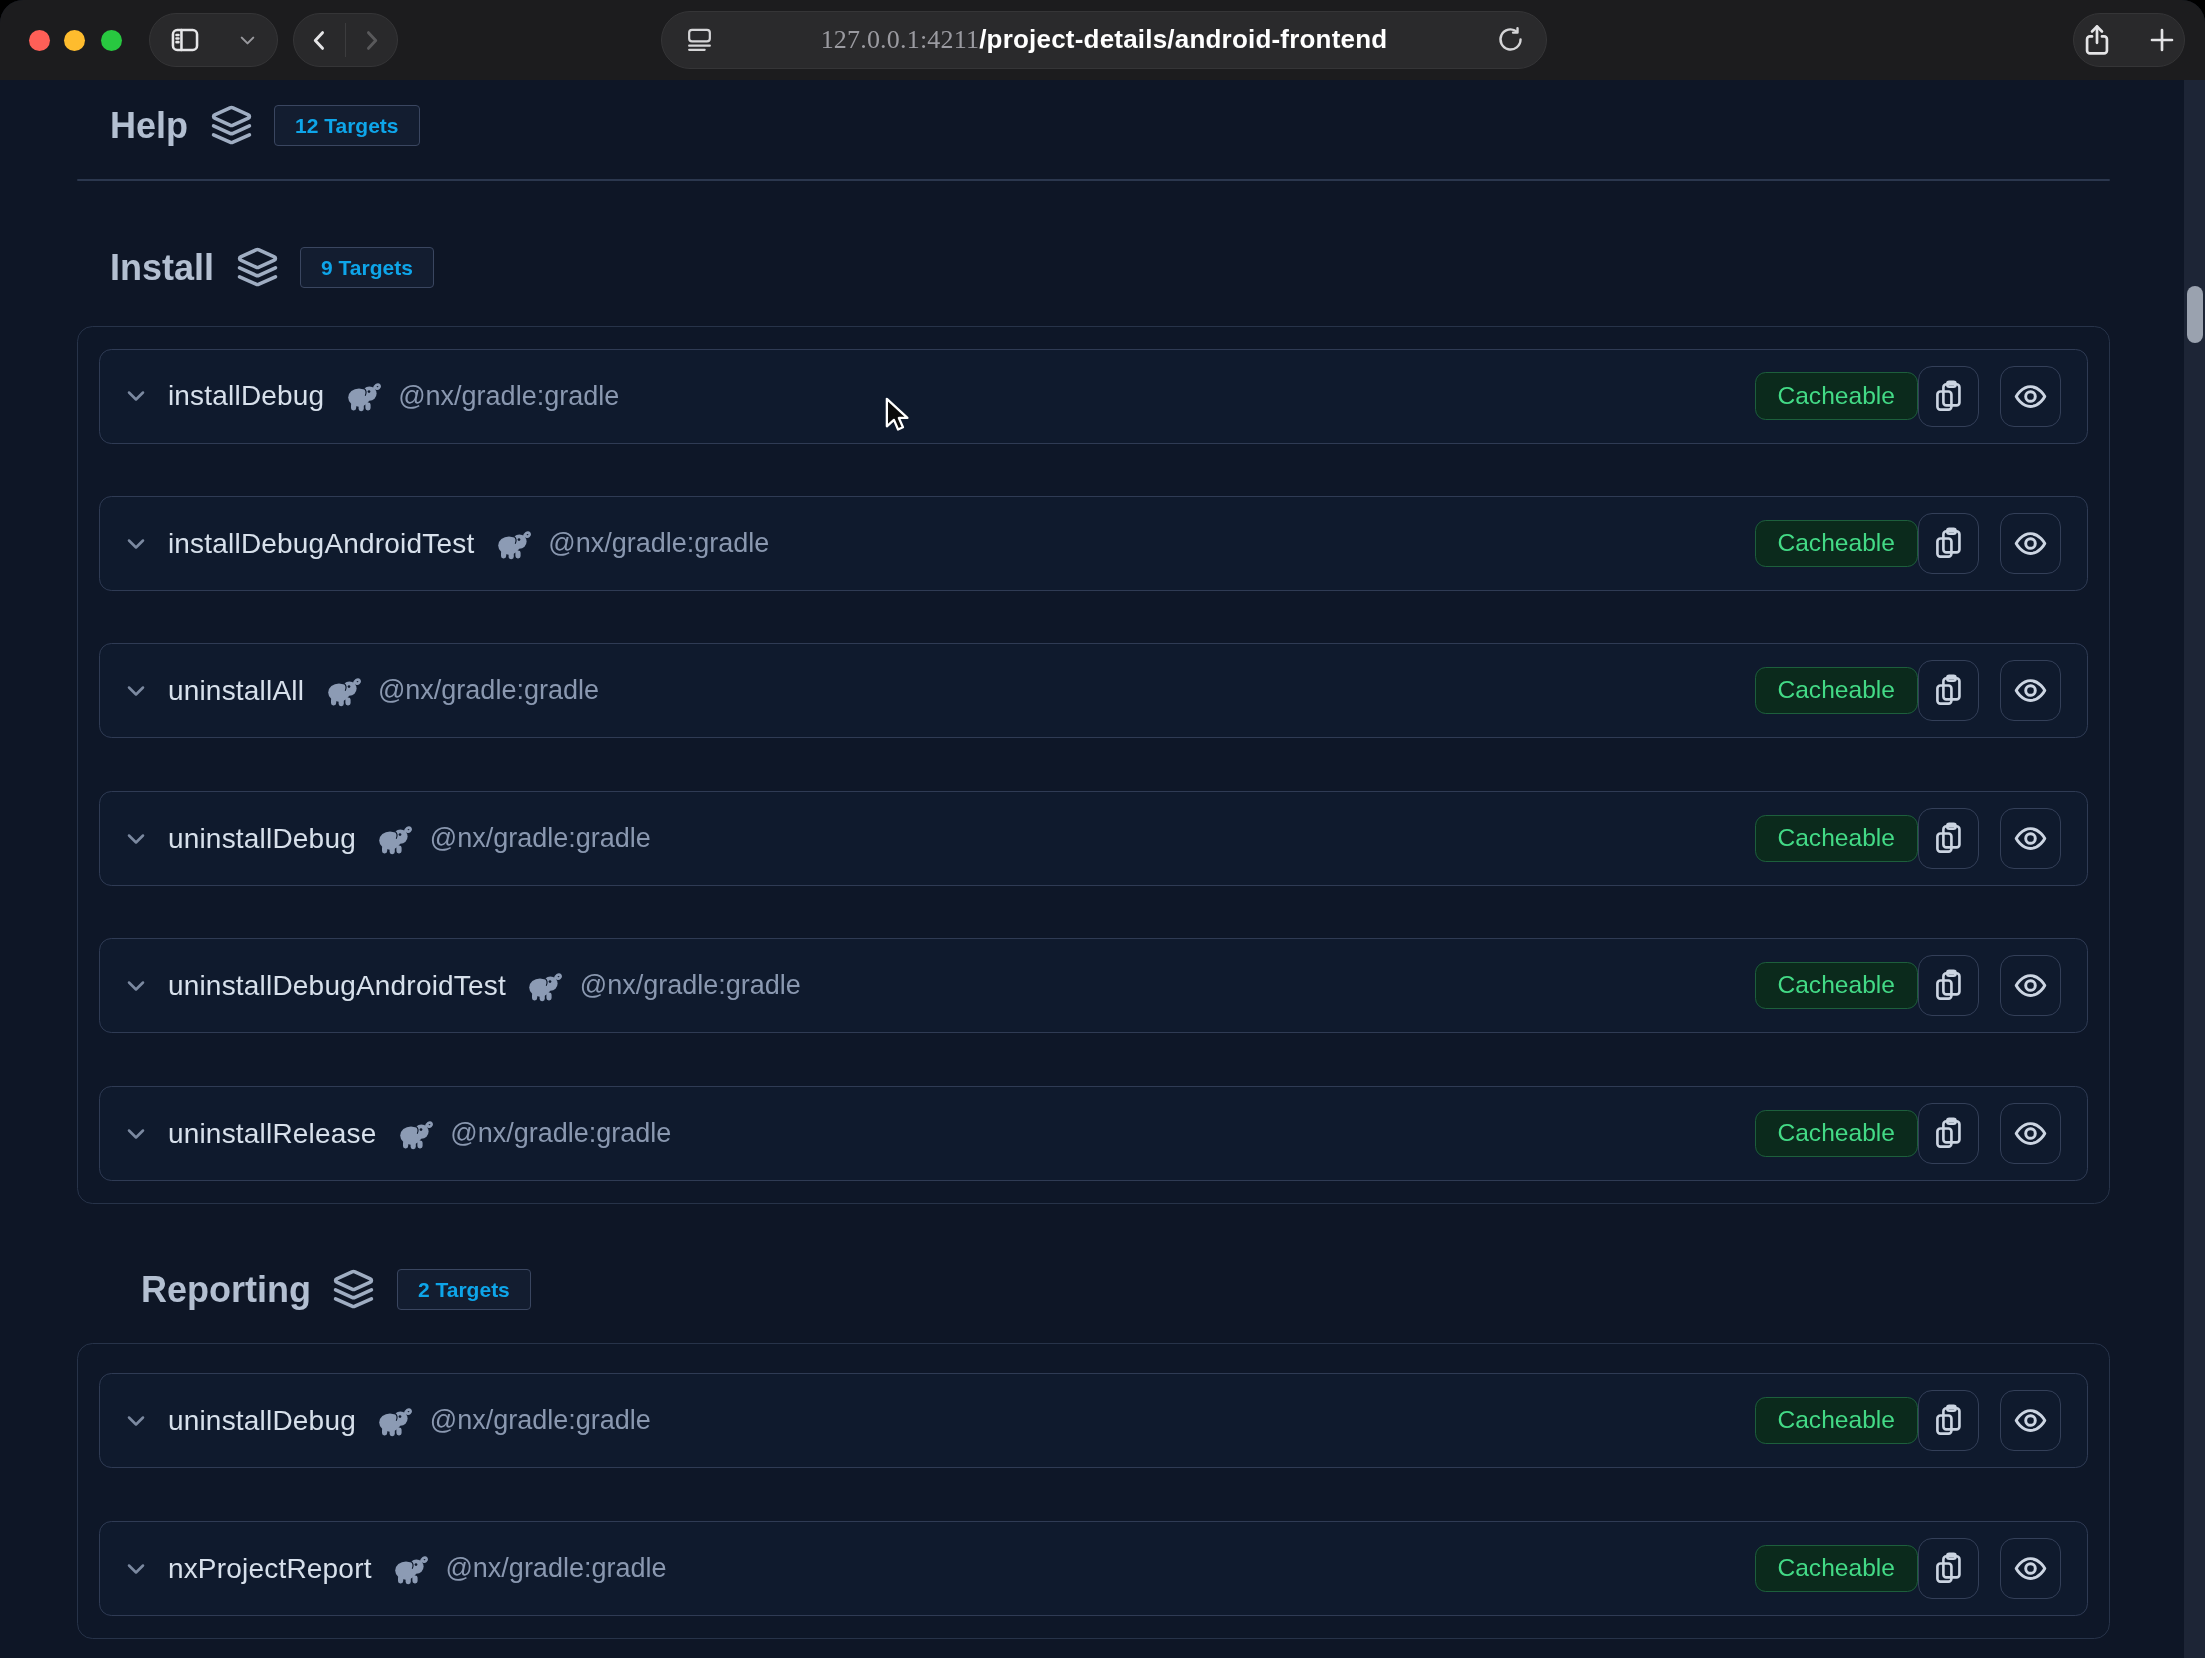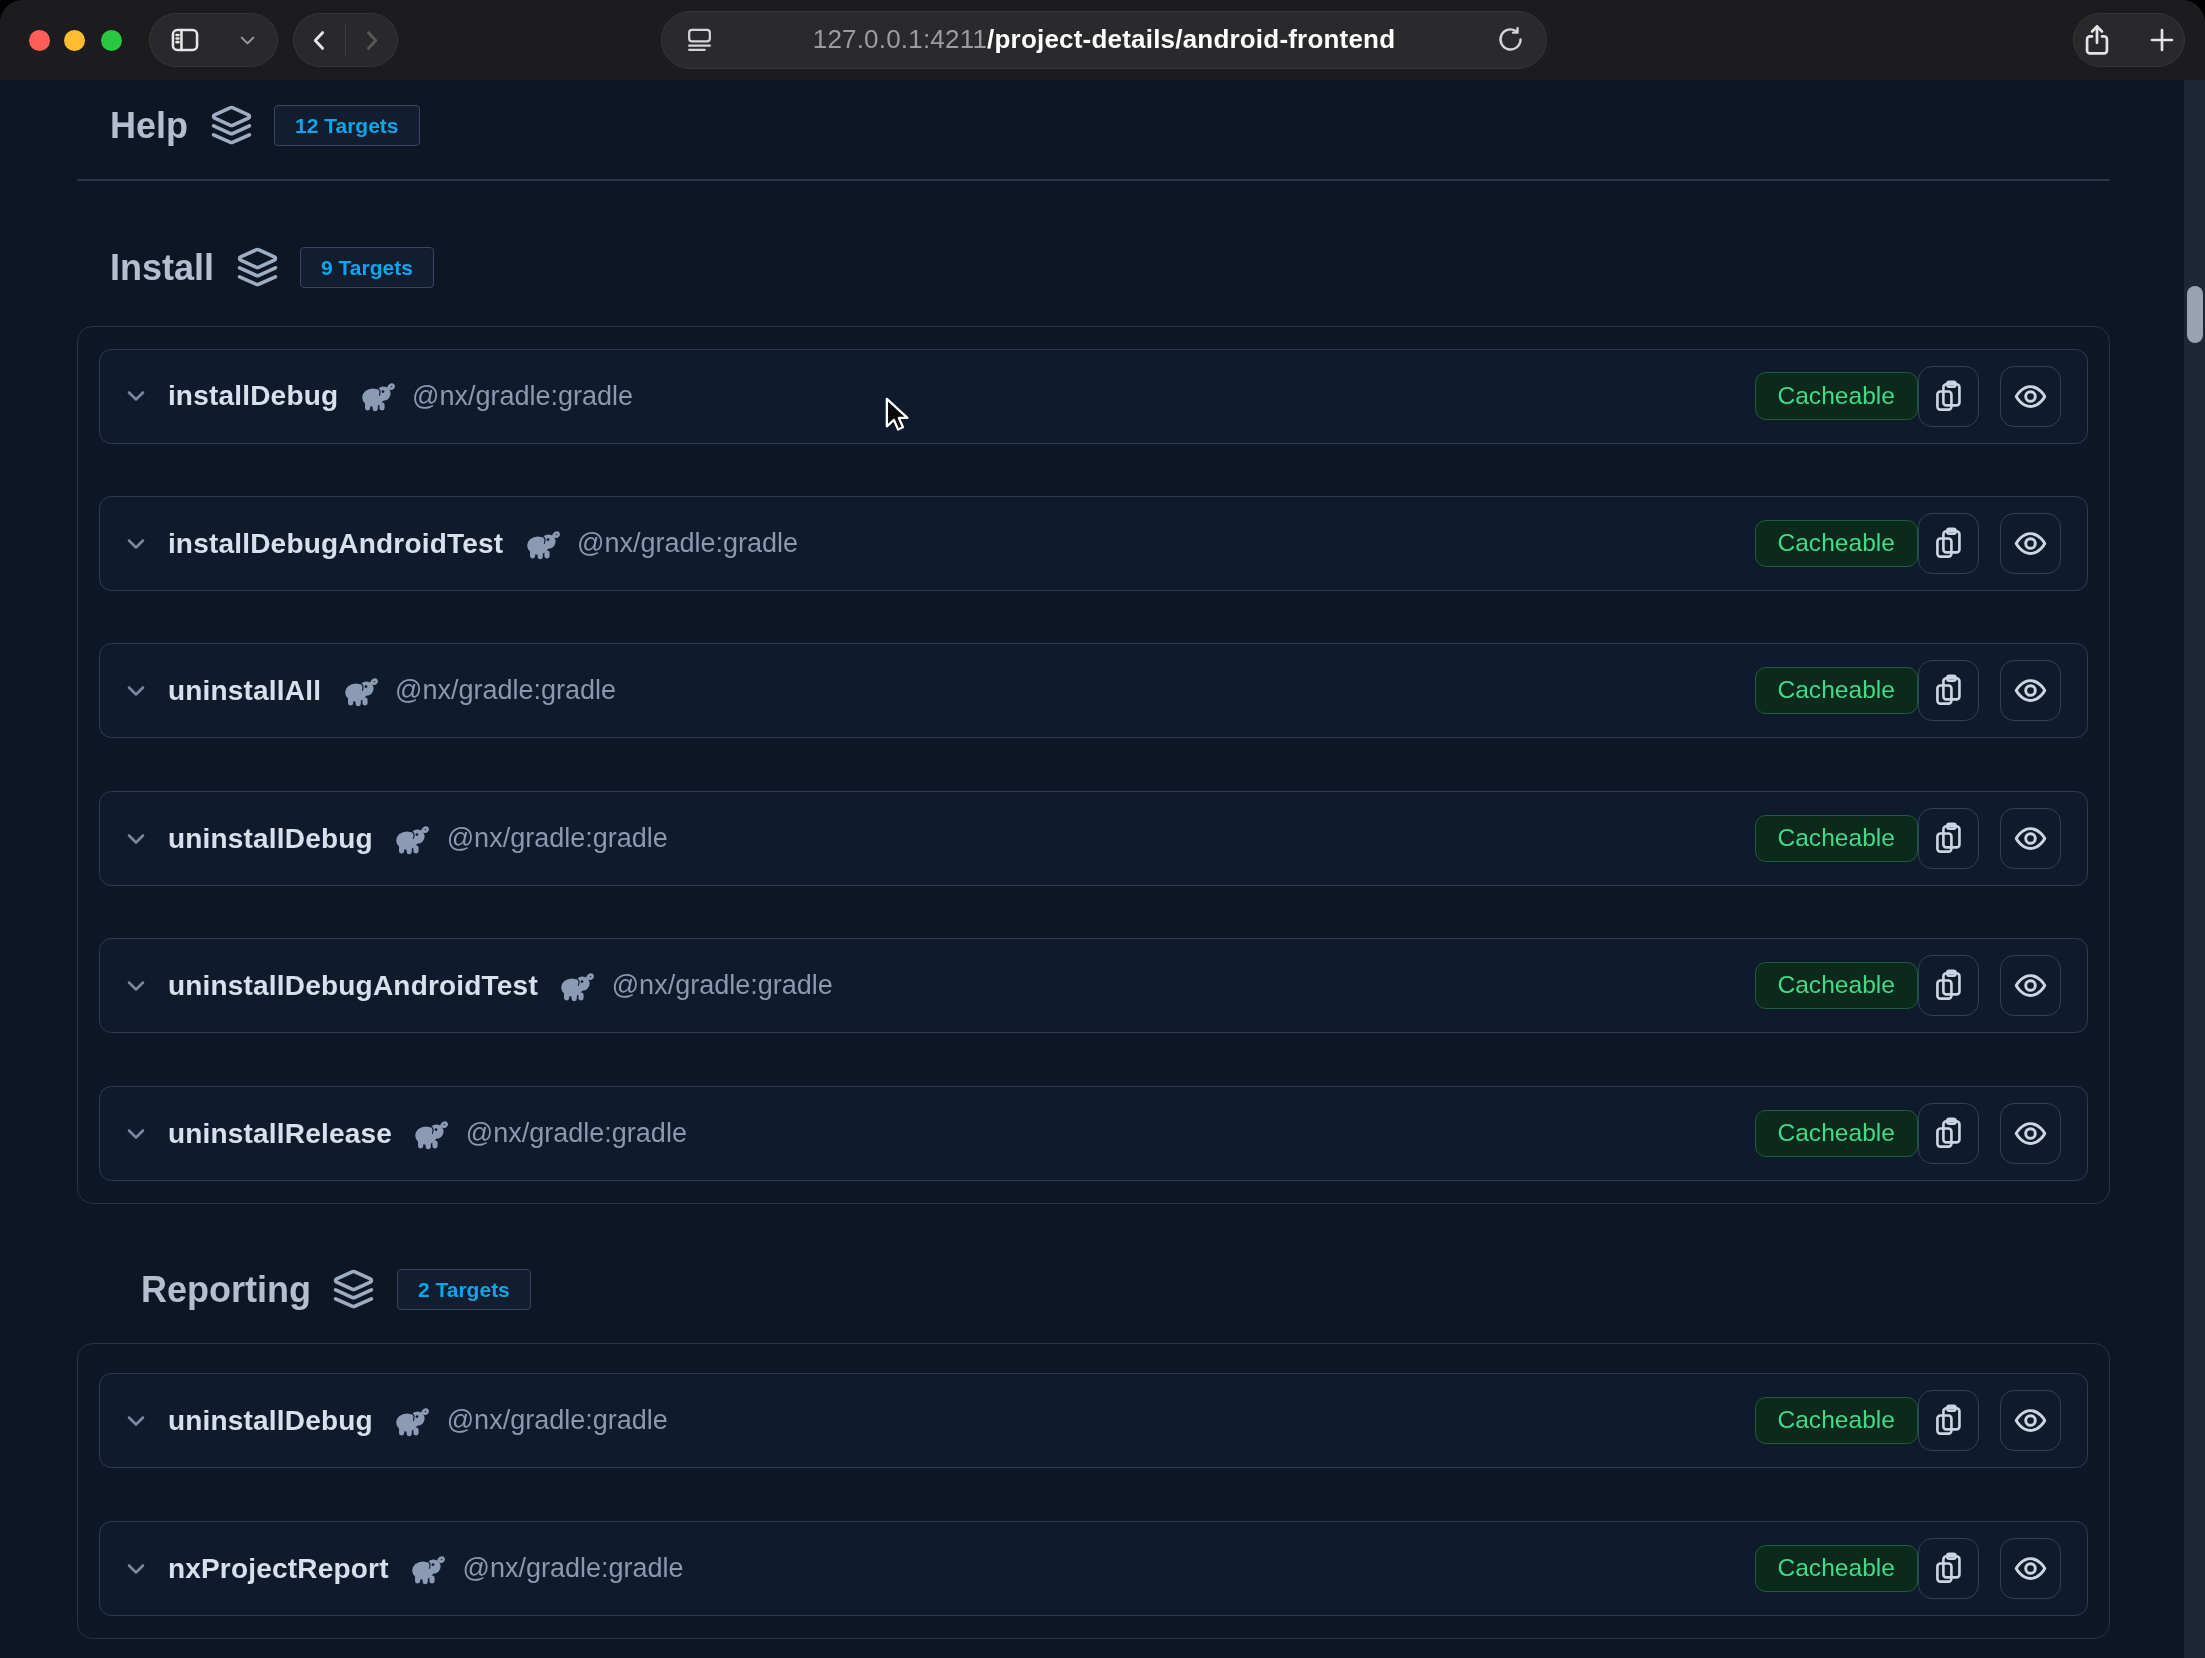--- a/index.html
+++ b/index.html
@@ -17,21 +17,21 @@
   .pill-sidebar{left:149px;width:129px;justify-content:space-between;padding:0 18.4px;}
   .pill-nav{left:293px;width:105px;}
   .navhalf{flex:1;height:100%;display:flex;align-items:center;justify-content:center;}
   .navdiv{width:0.8px;height:34px;background:#3c3c3e;}
   .urlbar{position:absolute;left:661px;top:10.7px;width:886px;height:58px;background:#2a2a2c;
     border:0.8px solid #353537;box-sizing:border-box;border-radius:29px;display:flex;
     align-items:center;justify-content:center;}
   .url-reader{position:absolute;left:21.5px;width:31px;height:31px;color:#d5d5d7;}
   .url-reload{position:absolute;right:21.5px;width:29px;height:29px;color:#d5d5d7;}
   .urltext{font-size:26px;letter-spacing:0.2px;}
-  .urlhost{color:#9b9ba1;}
+  .urlhost{color:#9b9ba1;font-family:Liberation Serif, serif;}
   .urlpath{color:#ffffff;font-weight:700;}
   .pill-actions{left:2073px;width:112px;justify-content:center;gap:32px;}
   .ic{display:block;width:100%;height:100%;}
 
   
   .heading{position:absolute;display:flex;align-items:center;gap:21.5px;color:#b3bfd1;
     font-size:36px;font-weight:700;}
   .h-help{left:110px;top:104px;}
   .h-install{left:110px;top:246px;}
   .h-reporting{left:110px;top:1268px;margin-left:31px;}
@@ -41,21 +41,21 @@
   .divider{position:absolute;left:77px;top:179px;width:2033px;height:2.3px;background:#2b374e;
     border-radius:2.3px;}
   .group{position:absolute;left:77px;width:2033px;border:1.5px solid #273349;border-radius:15.4px;
     box-sizing:border-box;background:#0e1728;}
   .g-install{top:326px;height:878px;}
   .g-reporting{top:1343px;height:296px;}
   .row{position:absolute;left:21px;width:1989px;height:95px;background:#0f1a2d;
     border:1.5px solid #2f3b54;border-radius:12.3px;box-sizing:border-box;display:flex;
     align-items:center;padding:0 26px 0 21.5px;}
   .chev{width:28px;height:28px;color:#7b89a0;margin-right:18.4px;flex:none;}
-  .tname{font-size:28px;font-weight:700;color:#d7e0eb;letter-spacing:0.2px;white-space:nowrap;}
+  .tname{font-size:28px;font-weight:400;color:#d7e0eb;letter-spacing:0.2px;white-space:nowrap;}
   .gradle{width:40px;height:32px;color:#8c9bb4;margin:0 15.4px 0 18.4px;flex:none;}
   .texec{font-size:27px;color:#8a98b0;white-space:nowrap;}
   .spacer{flex:1;}
   .cachebadge{font-size:24.6px;color:#43da86;background:#0b2a1c;border:1.5px solid #1d5f3c;
     border-radius:10.7px;padding:10.7px 21.5px;line-height:1;white-space:nowrap;}
   .iconbtn{width:61px;height:61px;border:1.5px solid #333f58;border-radius:14px;box-sizing:border-box;
     color:#ccd5e2;display:flex;align-items:center;justify-content:center;flex:none;}
   .iconbtn.first{margin-right:21.5px;}
   .iconbtn .bicon{width:35px;height:35px;}
 

